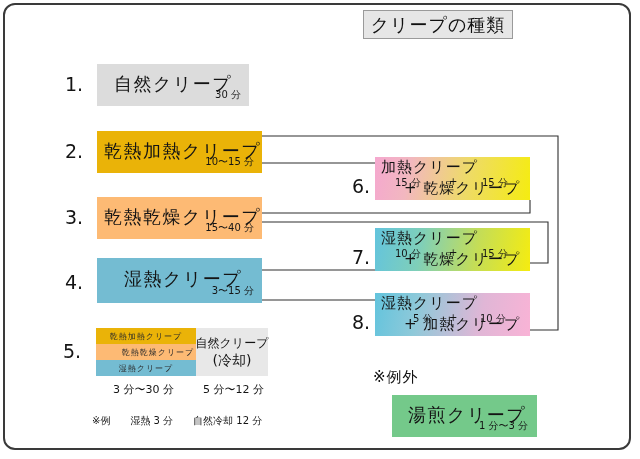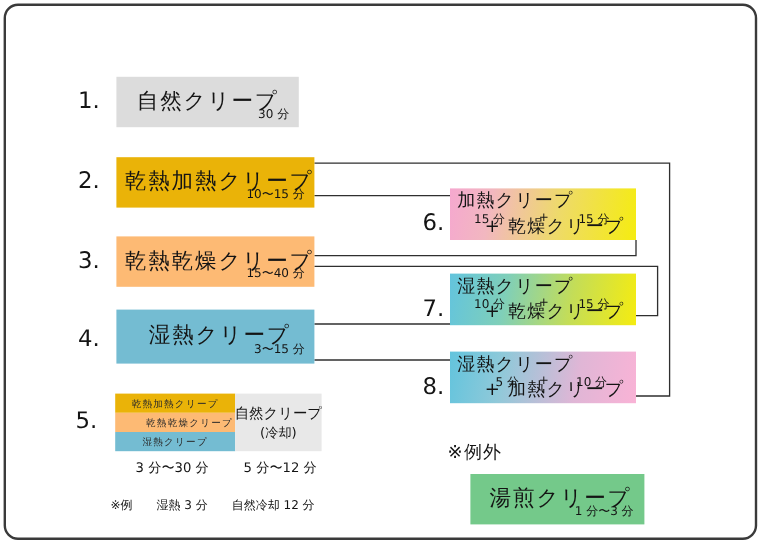--- a/index.html
+++ b/index.html
@@ -101,21 +101,21 @@
     position: absolute;
     box-sizing: border-box;
     background: #e8e8e8;
     display: flex;
     flex-direction: column;
     align-items: center;
     justify-content: center;
     color: #141414;
   }
   .mini-wide .t1 { font-size: 12px; letter-spacing: 0px; white-space: nowrap; }
-  .mini-wide .t2 { font-size: 11px; letter-spacing: 0px; white-space: nowrap; }
+  .mini-wide .t2 { font-size: 14px; letter-spacing: 0px; white-space: nowrap; }
   .sub-dur {
     position: absolute;
     font-size: 11px;
     color: #141414;
     white-space: nowrap;
   }
   .note {
     position: absolute;
     font-size: 10px;
     color: #141414;
@@ -141,20 +141,21 @@
     pointer-events: none;
   }
   #connectors path { fill: none; stroke: #2f2f2f; stroke-width: 1.1; }
 </style>
 </head>
 <body>
 
 <div id="stage">
   <div class="frame"></div>
 
+  <div class="title-box">クリープの種類</div>
 
   <svg id="connectors" viewBox="0 0 640 459">
 
     <path d="M262,136 L558,136 L558,330 L520,330"></path>
 
     <path d="M262,163 L375,163"></path>
 
     <path d="M262,213 L530,213 L530,200"></path>
 
     <path d="M262,222 L548,222 L548,263 L530,263"></path>

